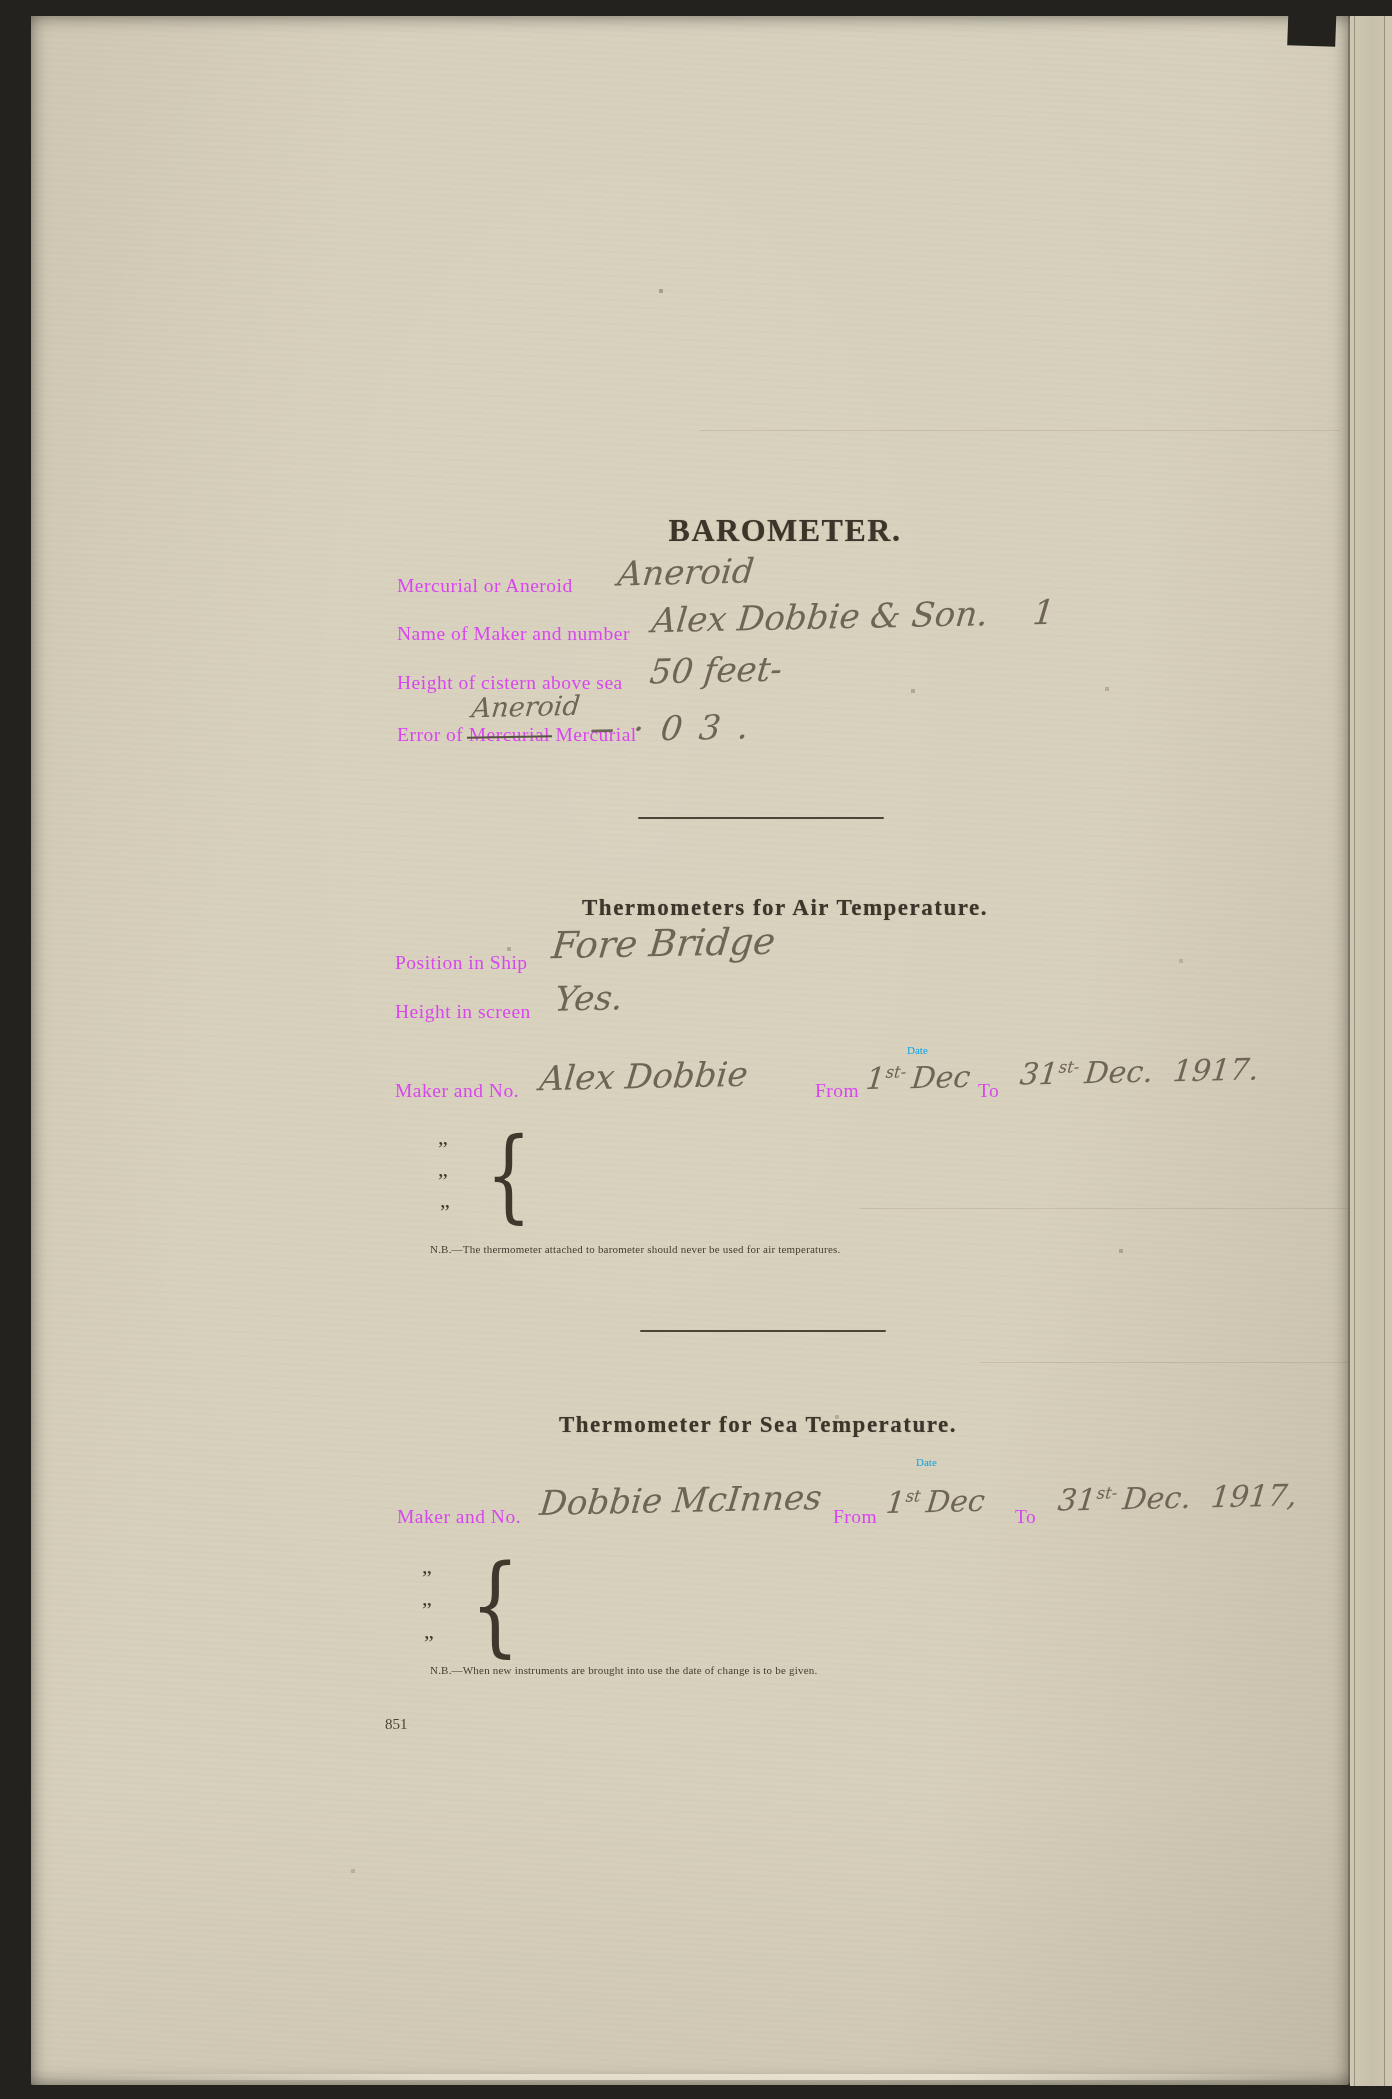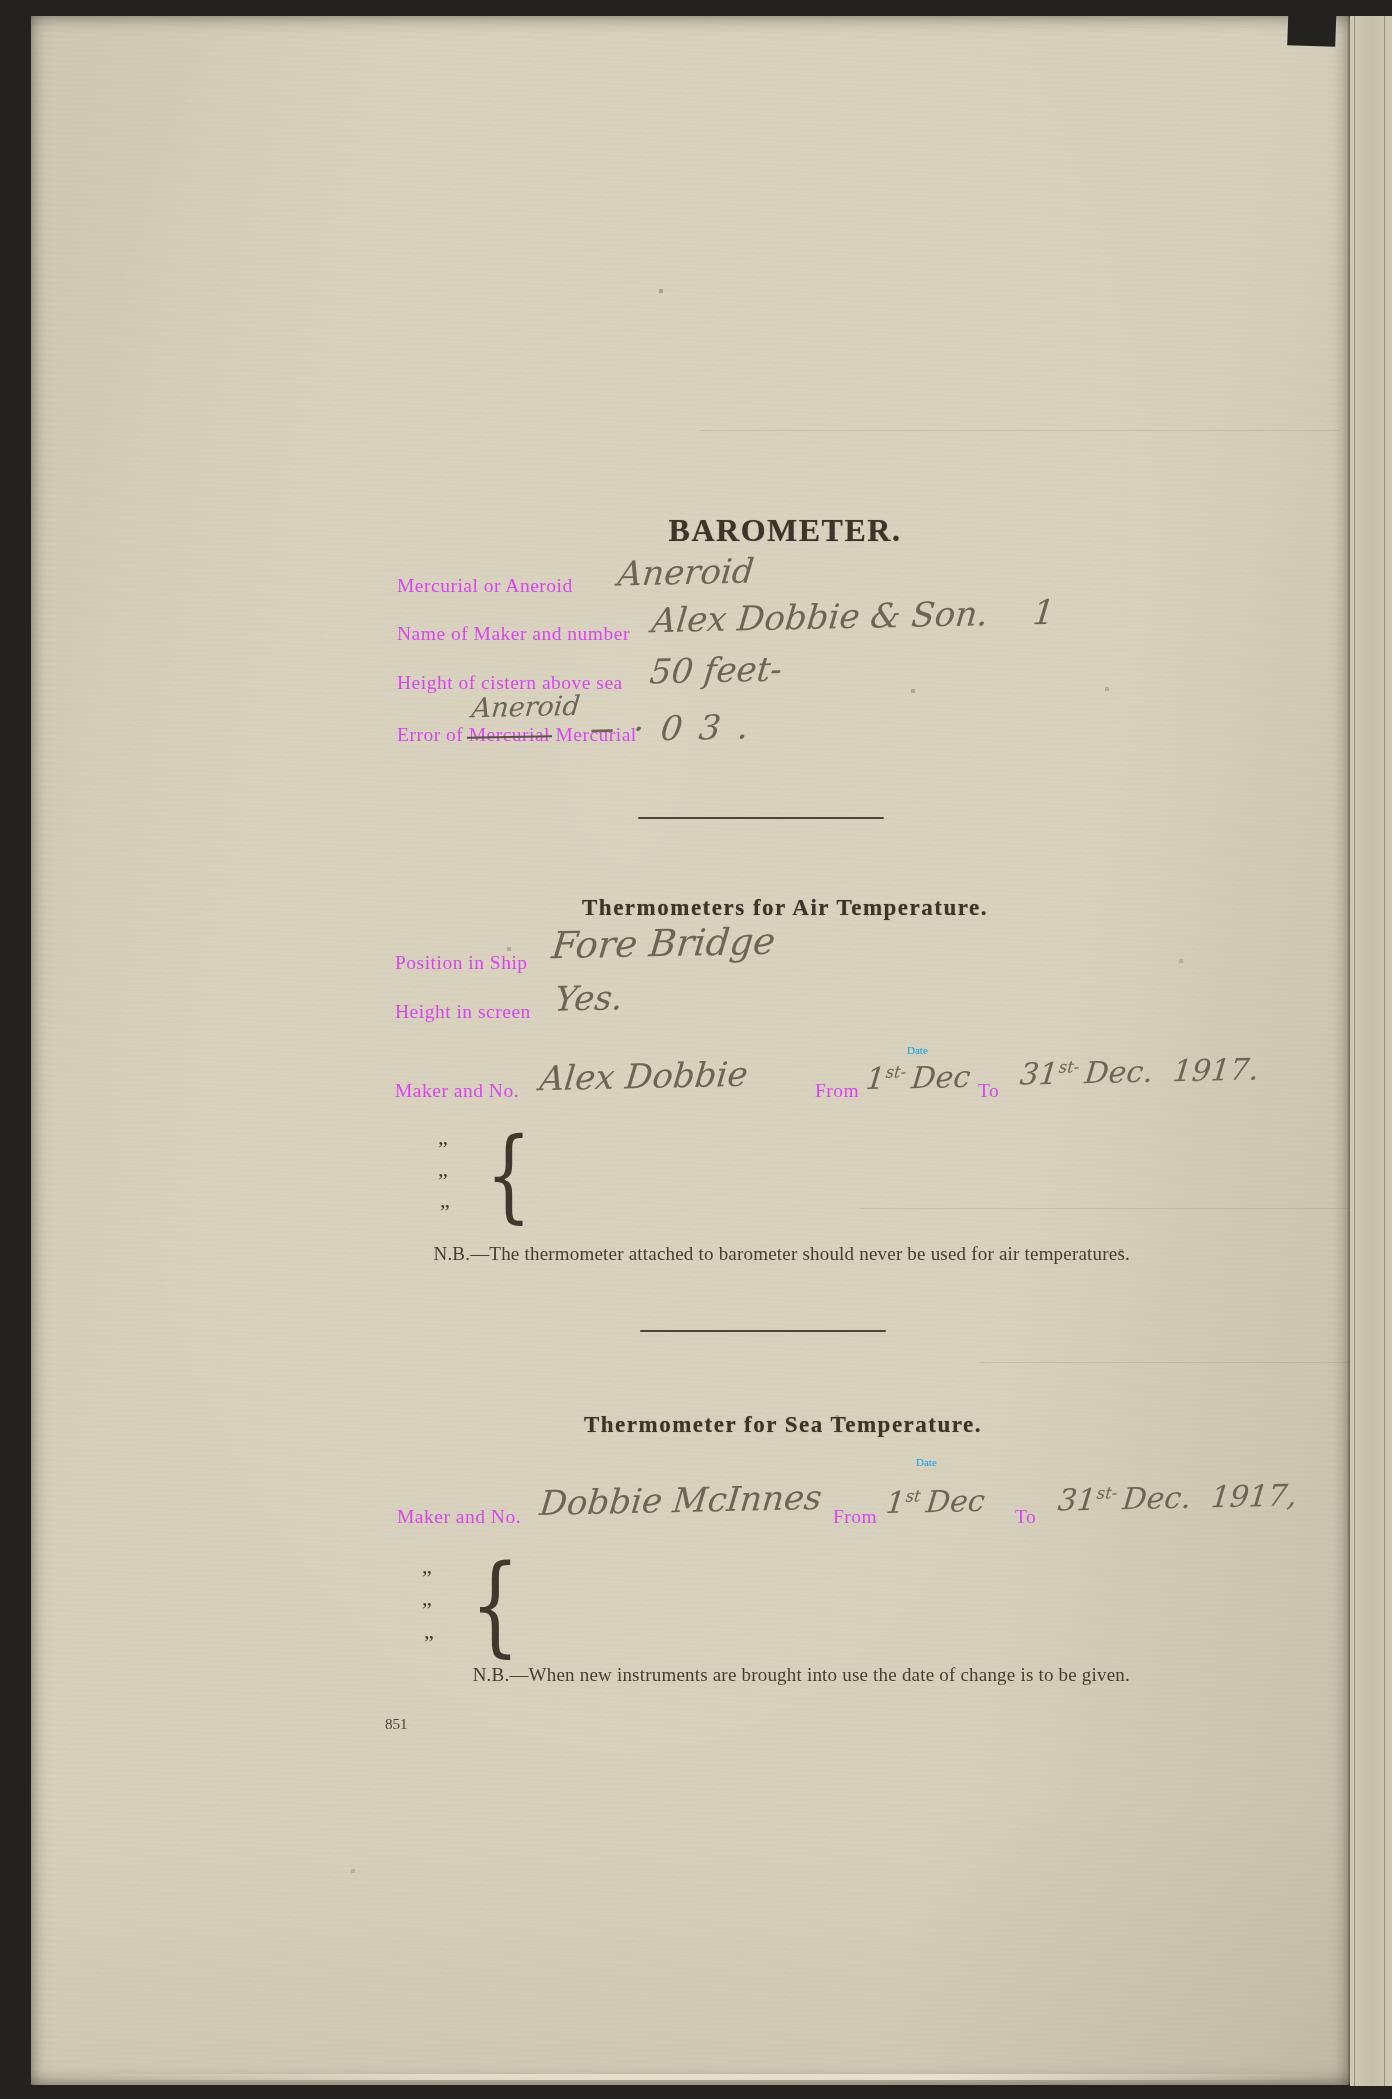--- a/index.html
+++ b/index.html
@@ -31,21 +31,21 @@
          box-shadow:660px 290px 0 1px rgba(80,72,55,0.35), 912px 690px 0 1px rgba(80,72,55,0.30),
                     1106px 688px 0 1px rgba(80,72,55,0.25), 508px 948px 0 1px rgba(80,72,55,0.28),
                     1120px 1250px 0 1px rgba(80,72,55,0.30), 836px 1416px 0 1px rgba(80,72,55,0.25),
                     352px 1870px 0 1px rgba(80,72,55,0.22), 1180px 960px 0 1px rgba(80,72,55,0.2);}
   
   .print{position:absolute;color:#433c2f;font-family:"Liberation Serif",serif;}
   .title{font-weight:bold;font-size:32px;letter-spacing:1.5px;text-align:center;
          color:#3c352a;text-shadow:0 0 1px rgba(60,53,42,0.5);}
   .label{font-size:19.5px;letter-spacing:0.5px;color:#d946ef;}
   .small{font-size:11px;color:#0ea5e9;margin-left:20px;}
-  .note{font-size:19px;text-align:right;color:#453e31;letter-spacing:0.2px;}
+  .note{font-size:11px;text-align:left;color:#453e31;letter-spacing:0.2px;}
   .pagenum{font-size:15px;color:#4a4335;}
   .strike{position:relative;}
   .strike::after{content:"";position:absolute;left:-2px;right:-2px;top:55%;height:2px;
          background:#5a5244;transform:rotate(-1deg);}
   .divider{position:absolute;height:2px;background:#4b4437;border-radius:1px;}
   
   .hand{position:absolute;font-family:"DejaVu Serif",serif;font-style:italic;
         color:#6d6555;transform:rotate(-1.2deg) skewX(-7deg);white-space:nowrap;}
   .hand.big{font-size:34px;}
   .hand.date{font-size:30px;}
@@ -122,21 +122,21 @@
 
   <div class="ditto" style="left:438px;top:1136px">”</div>
   <div class="ditto" style="left:438px;top:1168px">”</div>
   <div class="ditto" style="left:440px;top:1199px">”</div>
   <div class="brace" style="left:478px;top:1126px">{</div>
 
   <div class="print note" style="left:430px;top:1243px;width:700px">N.B.—The thermometer attached to barometer should never be used for air temperatures.</div>
 
   <div class="divider" style="left:640px;top:1330px;width:246px"></div>
 
-  <div class="print title" style="left:483px;top:1412px;width:600px;font-size:23px">Thermometer for Sea Temperature.</div>
+  <div class="print title" style="left:458px;top:1412px;width:600px;font-size:23px">Thermometer for Sea Temperature.</div>
 
   <div class="print small" style="left:896px;top:1456px">Date</div>
 
   <div class="print label" style="left:397px;top:1506px">Maker and No.</div>
   <div class="hand big" style="left:540px;top:1480px">Dobbie McInnes</div>
   <div class="print label" style="left:833px;top:1506px">From</div>
   <div class="hand date" style="left:886px;top:1484px">
     <span>1</span><sup>st</sup><span class="monthgap">Dec</span>
   </div>
   <div class="print label" style="left:1015px;top:1506px">To</div>

